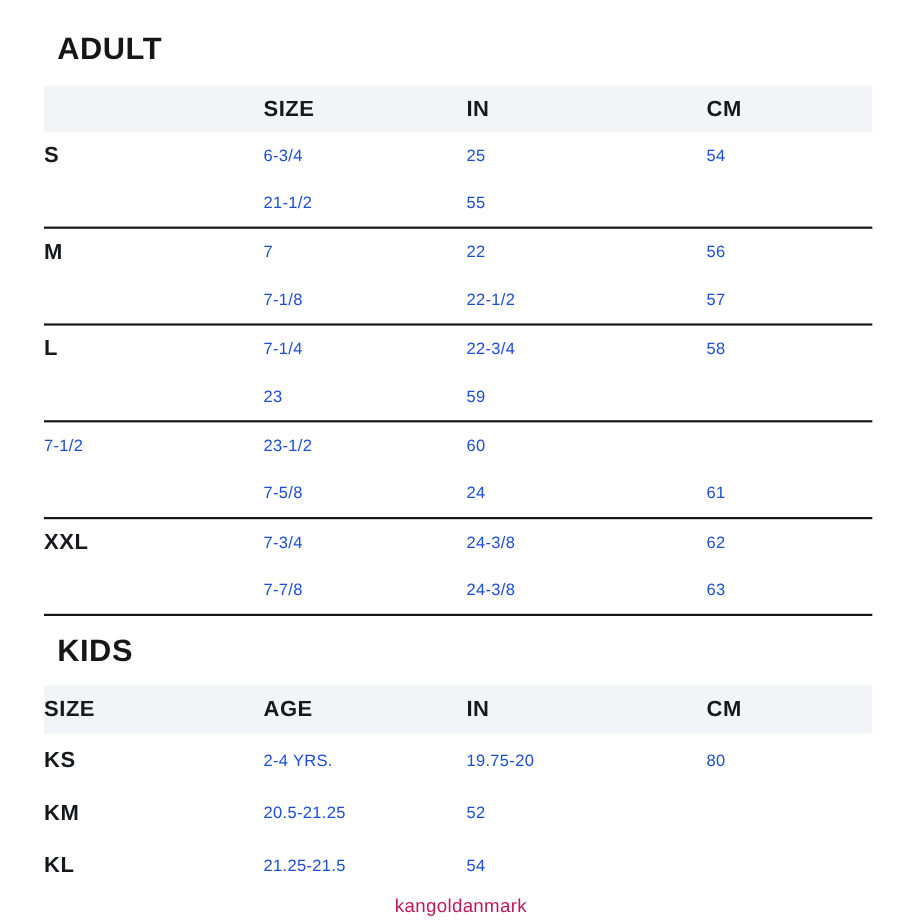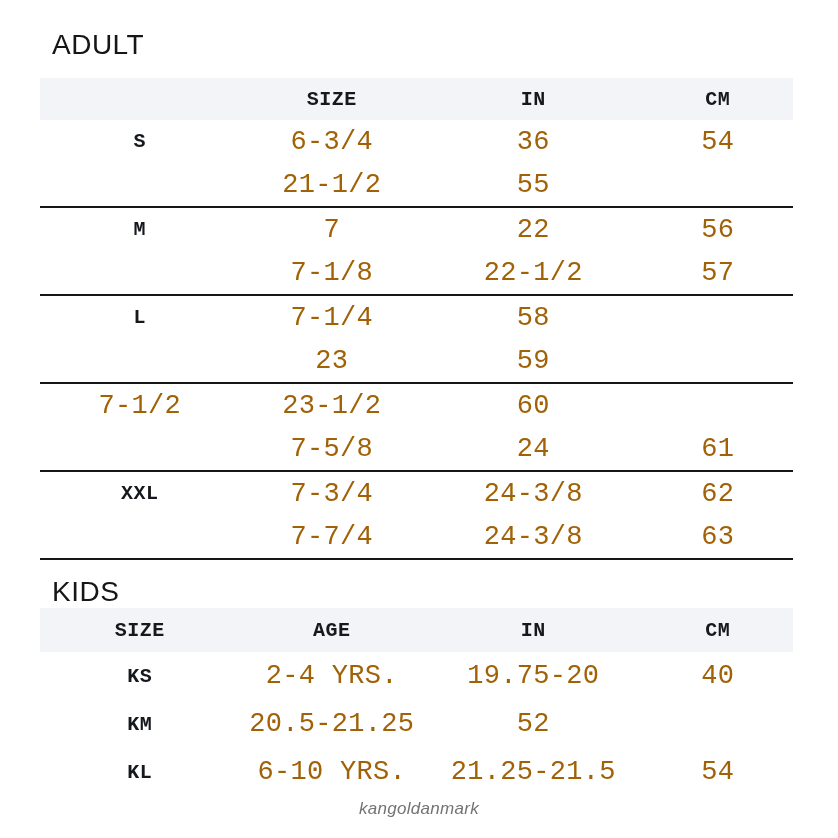--- a/index.html
+++ b/index.html
@@ -6,74 +6,72 @@
   html, body {
     width: 838px; height: 838px;
     background: #ffffff;
     font-family: "Liberation Sans", sans-serif;
     overflow: hidden;
   }
   .content { padding: 0 45px 0 40px; }
 
   .section-title {
     font-size: 28px;
-    font-weight: 400;
+    font-weight: 700;
     color: #161616;
     letter-spacing: 0.5px;
     margin-left: 12px;
     height: 30px;
     line-height: 30px;
   }
   .title-adult { margin-top: 30px; margin-bottom: 18px; }
-  .title-kids  { margin-top: 17px; margin-bottom: 1px; }
+  .title-kids  { margin-top: 17px; margin-bottom: 16px; }
 
   .grid-row {
     display: grid;
     grid-template-columns: 26.5% 24.5% 29% 20%;
     align-items: center;
-    text-align: center;
-    font-family: Liberation Mono, monospace;
+    text-align: left;
   }
   .thead {
     background: #f2f4f7;
     height: 42px;
   }
   .thead-kids { height: 44px; }
   .th {
     font-size: 20px;
     font-weight: 700;
     color: #15181c;
     letter-spacing: 0.5px;
   }
   .trow { height: 43px; }
   .kids-trow { height: 48px; }
   .cell {
-    font-size: 27px;
+    font-size: 15px;
     font-weight: 300;
-    color: #a16207;
+    color: #1d4ed8;
     letter-spacing: 0.3px;
   }
   .cell.label {
     font-size: 20px;
     font-weight: 700;
     color: #15181c;
     letter-spacing: 0.5px;
   }
   .size-group { border-bottom: 2px solid #161616; }
 
   .watermark {
     text-align: center;
     font-size: 17px;
     font-weight: 400;
-    color: #737373;
+    color: #be185d;
     margin-top: 2px;
     height: 22px;
     line-height: 22px;
     letter-spacing: 0.3px;
-    font-style: italic;
   }
 </style>
 </head>
 <body>
 
 <div class="content">
 
   <div class="section-title title-adult">ADULT</div>
 
   <div>
@@ -81,21 +79,21 @@
       <div class="th"></div>
       <div class="th">SIZE</div>
       <div class="th">IN</div>
       <div class="th">CM</div>
     </div>
 
     <div class="size-group">
       <div class="grid-row trow">
         <div class="cell label">S</div>
         <div class="cell">6-3/4</div>
-        <div class="cell">36</div>
+        <div class="cell">25</div>
         <div class="cell">54</div>
       </div>
       <div class="grid-row trow">
         <div class="cell label"></div>
         <div class="cell">21-1/2</div>
         <div class="cell">55</div>
       </div>
     </div>
 
     <div class="size-group">
@@ -110,20 +108,21 @@
         <div class="cell">7-1/8</div>
         <div class="cell">22-1/2</div>
         <div class="cell">57</div>
       </div>
     </div>
 
     <div class="size-group">
       <div class="grid-row trow">
         <div class="cell label">L</div>
         <div class="cell">7-1/4</div>
+        <div class="cell">22-3/4</div>
         <div class="cell">58</div>
       </div>
       <div class="grid-row trow">
         <div class="cell label"></div>
         <div class="cell">23</div>
         <div class="cell">59</div>
       </div>
     </div>
 
     <div class="size-group">
@@ -142,51 +141,50 @@
 
     <div class="size-group">
       <div class="grid-row trow">
         <div class="cell label">XXL</div>
         <div class="cell">7-3/4</div>
         <div class="cell">24-3/8</div>
         <div class="cell">62</div>
       </div>
       <div class="grid-row trow">
         <div class="cell label"></div>
-        <div class="cell">7-7/4</div>
+        <div class="cell">7-7/8</div>
         <div class="cell">24-3/8</div>
         <div class="cell">63</div>
       </div>
     </div>
   </div>
 
   <div class="section-title title-kids">KIDS</div>
 
   <div>
     <div class="grid-row thead thead-kids">
       <div class="th">SIZE</div>
       <div class="th">AGE</div>
       <div class="th">IN</div>
       <div class="th">CM</div>
     </div>
 
     <div class="grid-row kids-trow">
       <div class="cell label">KS</div>
       <div class="cell">2-4 YRS.</div>
       <div class="cell">19.75-20</div>
-      <div class="cell">40</div>
+      <div class="cell">80</div>
     </div>
     <div class="grid-row kids-trow">
       <div class="cell label">KM</div>
       <div class="cell">20.5-21.25</div>
       <div class="cell">52</div>
     </div>
     <div class="grid-row kids-trow">
       <div class="cell label">KL</div>
-      <div class="cell">6-10 YRS.</div>
       <div class="cell">21.25-21.5</div>
       <div class="cell">54</div>
     </div>
   </div>
 
 </div>
 
 <div class="watermark">kangoldanmark</div>
 
 </body></html>

